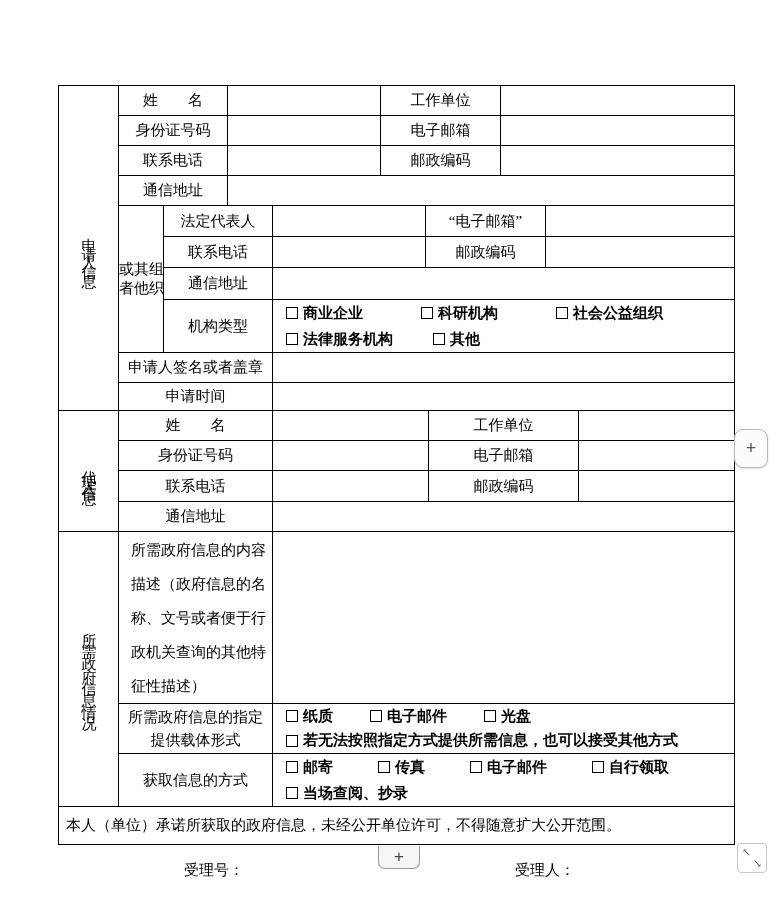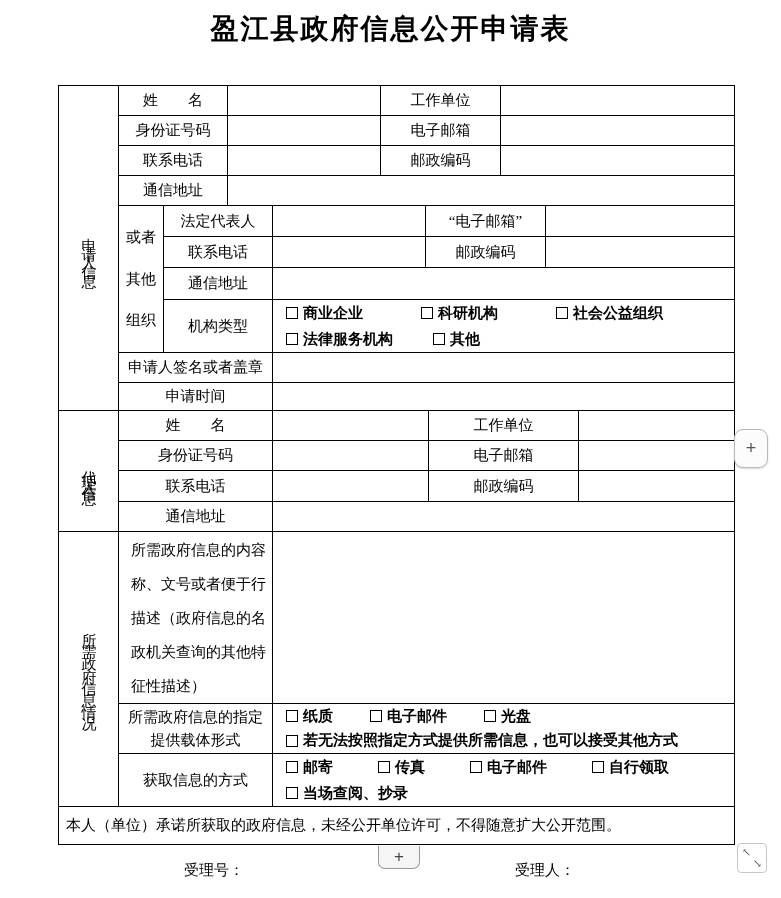--- a/index.html
+++ b/index.html
@@ -17,21 +17,21 @@
           display:flex; align-items:center; justify-content:center;
           writing-mode:vertical-rl; text-orientation:upright; }
   .side.sp9 { letter-spacing:9px; }
   .side.sp5 { letter-spacing:5px; }
   .side.sp12 { letter-spacing:12px; }
   .sec-body { flex:1; display:flex; flex-direction:column; min-width:0; }
 
   .sub { display:flex; }
   .subside { width:45px; border-right:1px solid #000; border-bottom:1px solid #000;
              display:flex; align-items:center; justify-content:center; letter-spacing:6px; }
-  .subside.stack { flex-direction:column; justify-content:space-evenly; letter-spacing:0; }
+  .subside.stack { flex-direction:row; justify-content:space-evenly; letter-spacing:0; }
   .rows { flex:1; display:flex; flex-direction:column; min-width:0; }
 
   .row { display:flex; }
   .h30{height:30px} .h31{height:31px} .h32{height:32px} .h53{height:53px}
   .h28{height:28px} .h172{height:172px} .h50{height:50px} .h37{height:37px}
 
   .cell { border-right:1px solid #000; border-bottom:1px solid #000;
           display:flex; align-items:center; justify-content:center; overflow:hidden; }
   .end { border-right:0; flex:1; }
 
@@ -69,21 +69,20 @@
   .btn-resize { position:absolute; left:737px; top:843px; width:30px; height:30px;
         background:#fff; border:1px solid #c8c8c8; border-radius:4px; cursor:pointer; }
   .btn-resize .nw { position:absolute; left:4px; top:2px; font-size:11px; color:#555; }
   .btn-resize .se { position:absolute; right:4px; bottom:2px; font-size:11px; color:#555; }
 </style>
 </head>
 <body>
 
 <div class="page">
 
-  <div class="doc-title">盈江县政府信息公开申请表</div>
 
   <div class="form-table">
 
     <div class="sec">
       <div class="side sp9">申请人信息</div>
       <div class="sec-body">
 
         <div class="sub">
           <div class="rows">
             <div class="row h30">
@@ -206,22 +205,22 @@
       </div>
     </div>
 
     <div class="sec">
       <div class="side sp12">所需政府信息情况</div>
       <div class="sec-body">
 
         <div class="row h172">
           <div class="cell wBC mlabel">
             <span>所需政府信息的内容</span>
+            <span>描述（政府信息的名</span>
             <span>称、文号或者便于行</span>
-            <span>描述（政府信息的名</span>
             <span>政机关查询的其他特</span>
             <span>征性描述）</span>
           </div>
           <div class="cell end val"></div>
         </div>
 
         <div class="row h50">
           <div class="cell wBC clabel">
             <span>所需政府信息的指定</span>
             <span>提供载体形式</span>

